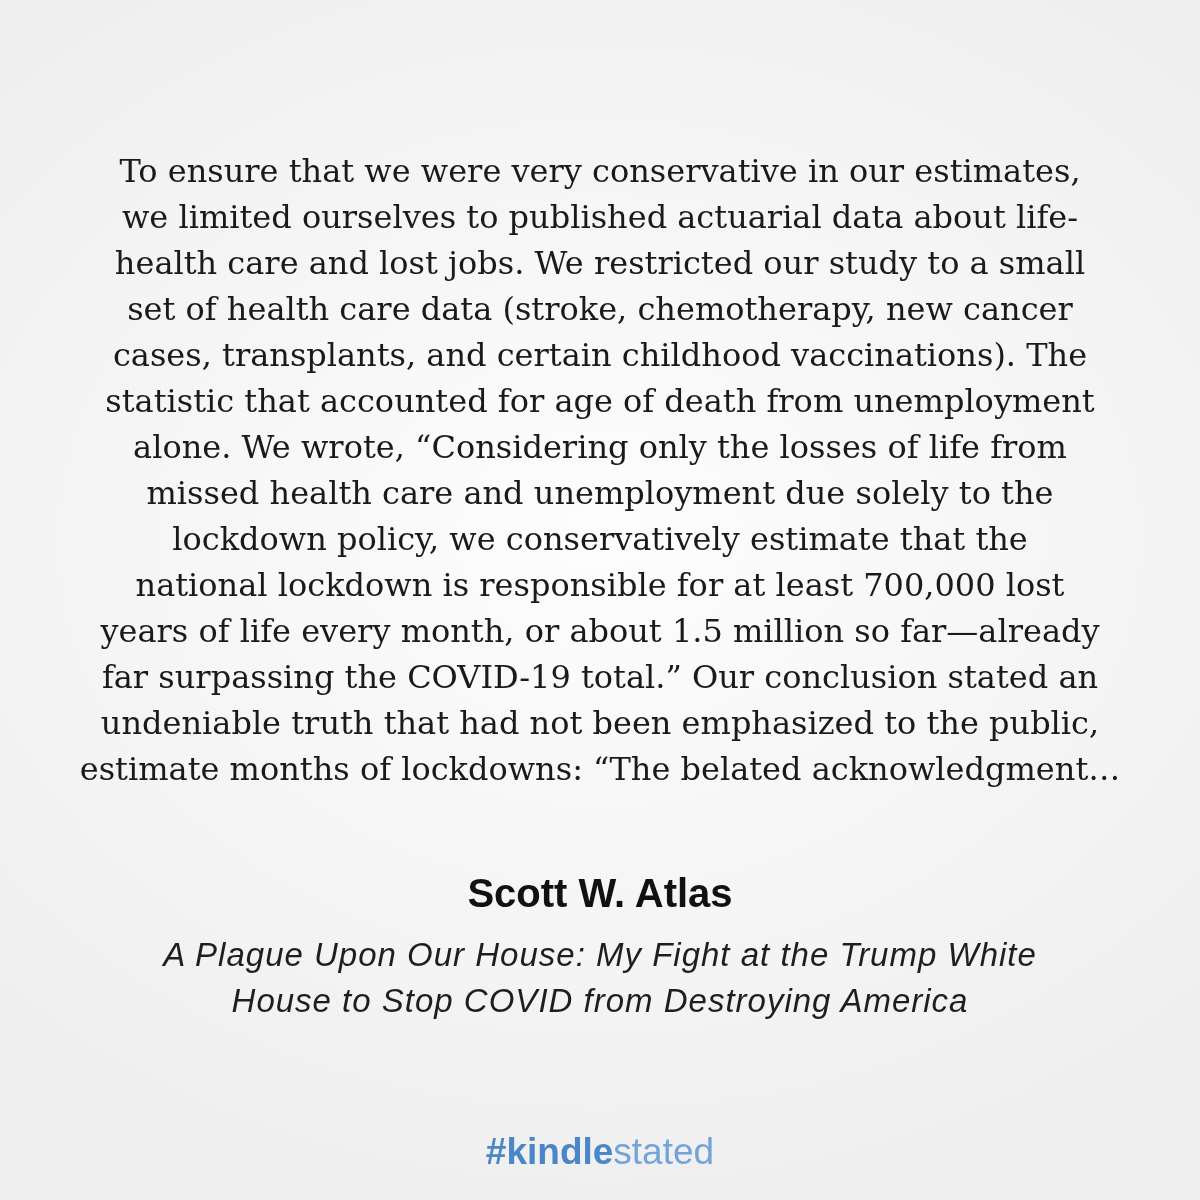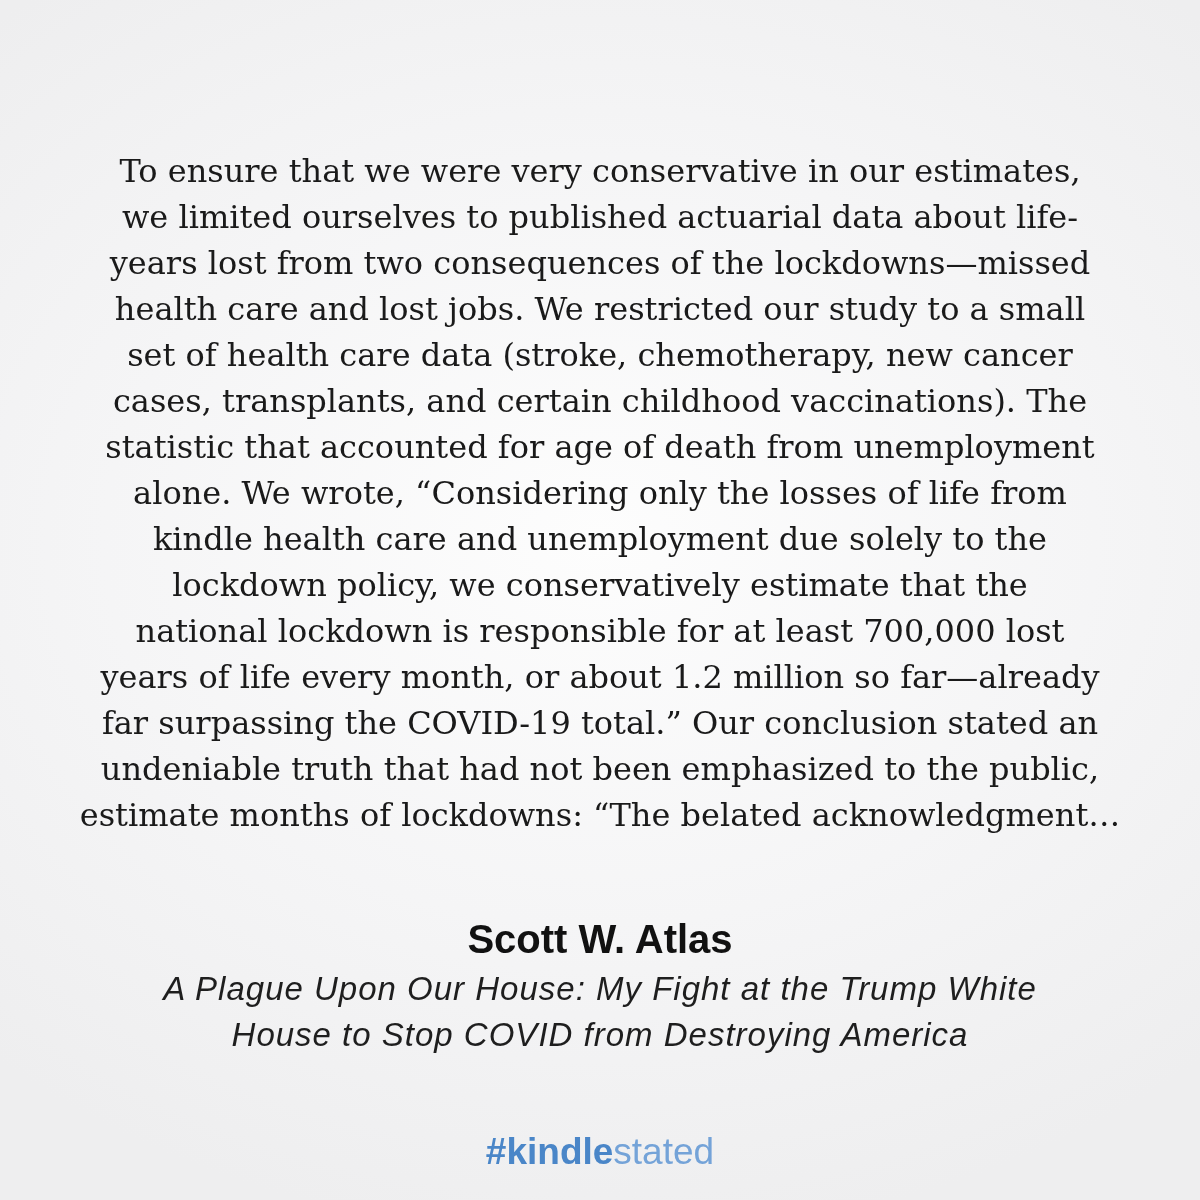--- a/index.html
+++ b/index.html
@@ -34,21 +34,21 @@
   .author {
     margin-top: 78px;
     font-family: "Liberation Sans", sans-serif;
     font-weight: 700;
     font-size: 40px;
     line-height: 46px;
     color: #111111;
     text-align: center;
   }
   .book-title {
-    margin-top: 4px;
+    margin-top: 16px;
     font-family: "Liberation Sans", sans-serif;
     font-style: italic;
     font-size: 33px;
     line-height: 46px;
     letter-spacing: 1px;
     color: #1e1e1e;
     text-align: center;
   }
   .book-title .tline {
     white-space: nowrap;
@@ -70,30 +70,29 @@
   }
 </style>
 </head>
 <body>
 
 <div class="card">
 
   <div class="quote">
     <div class="qline">To ensure that we were very conservative in our estimates,</div>
     <div class="qline">we limited ourselves to published actuarial data about life-</div>
-    <div class="qline">years lost from two consequences of the lockdowns—missed</div>
     <div class="qline">health care and lost jobs. We restricted our study to a small</div>
     <div class="qline">set of health care data (stroke, chemotherapy, new cancer</div>
     <div class="qline">cases, transplants, and certain childhood vaccinations). The</div>
     <div class="qline">statistic that accounted for age of death from unemployment</div>
     <div class="qline">alone. We wrote, “Considering only the losses of life from</div>
-    <div class="qline">kindle health care and unemployment due solely to the</div>
+    <div class="qline">missed health care and unemployment due solely to the</div>
     <div class="qline">lockdown policy, we conservatively estimate that the</div>
     <div class="qline">national lockdown is responsible for at least 700,000 lost</div>
-    <div class="qline">years of life every month, or about 1.2 million so far—already</div>
+    <div class="qline">years of life every month, or about 1.5 million so far—already</div>
     <div class="qline">far surpassing the COVID-19 total.” Our conclusion stated an</div>
     <div class="qline">undeniable truth that had not been emphasized to the public,</div>
     <div class="qline">estimate months of lockdowns: “The belated acknowledgment…</div>
   </div>
 
   <div class="author">Scott W. Atlas</div>
 
   <div class="book-title">
     <div class="tline">A Plague Upon Our House: My Fight at the Trump White</div>
     <div class="tline">House to Stop COVID from Destroying America</div>

